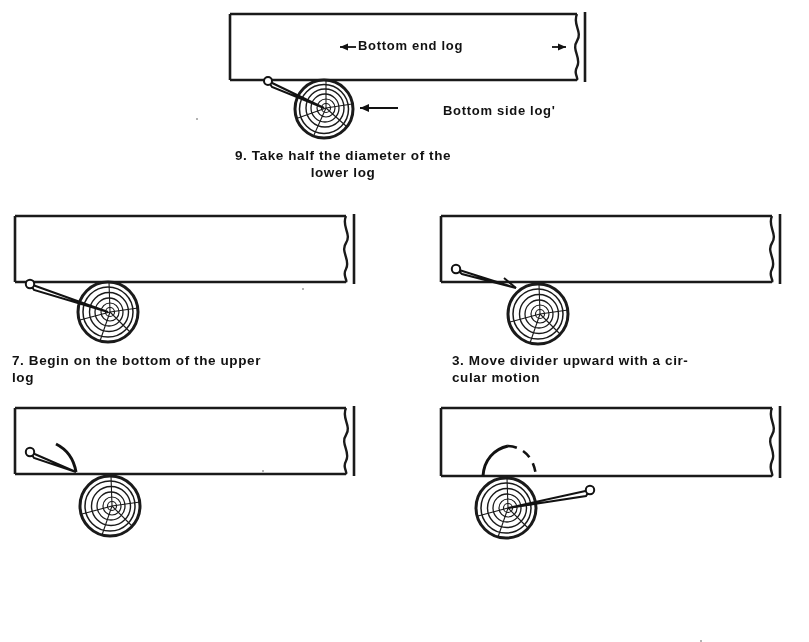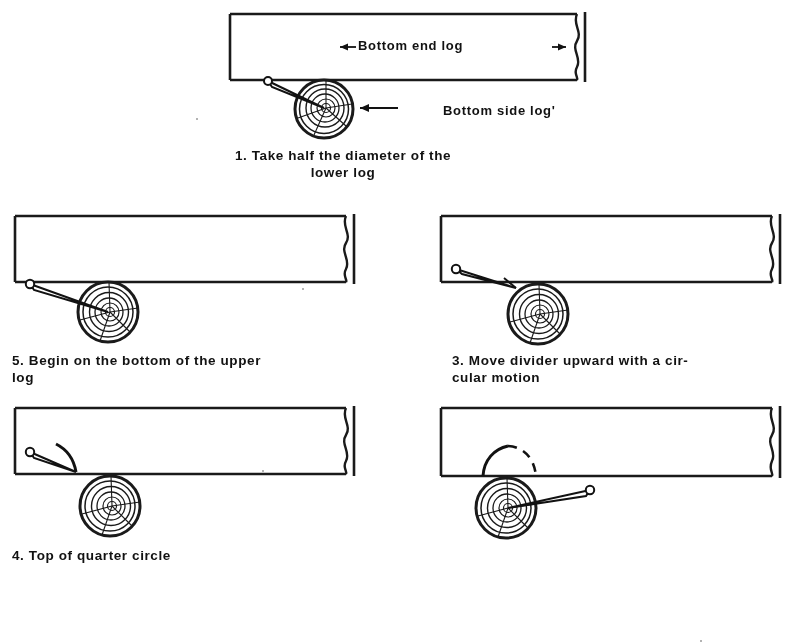--- a/index.html
+++ b/index.html
@@ -100,21 +100,21 @@
 
       <g>
         <path d="M170,100 L132,100" stroke="#121212" stroke-width="1.8" fill="none"></path>
         <path d="M132,100 L141,96 L141,104 Z" fill="#121212"></path>
       </g>
     </svg>
     <div class="lbl" style="left:130px; top:30px;">Bottom end log</div>
     <div class="lbl" style="left:175px; top:95px;margin-left:40px;">Bottom side log'</div>
   </div>
 
-  <div class="caption center" style="left:198px; top:147px; width:290px;">1. Take half the diameter of the
+  <div class="caption center" style="left:198px; top:147px; width:290px;">9. Take half the diameter of the
 lower log</div>
 
   <div class="panel" style="left:12px; top:212px; width:370px; height:140px;">
     <svg width="370" height="140" viewBox="0 0 370 140">
       <g>
         <path d="M3,4 L334,4" stroke="#1a1a1a" stroke-width="2.6" fill="none"></path>
         <path d="M3,70 L334,70" stroke="#1a1a1a" stroke-width="2.6" fill="none"></path>
         <path d="M3,4 L3,70" stroke="#1a1a1a" stroke-width="2.6" fill="none"></path>
         <path d="M334,4 C329,14 340,22 334,31 C328,40 339,48 334,57 C330,64 336,68 334,70" stroke="#1a1a1a" stroke-width="2.4" fill="none"></path>
         <path d="M342,2 L342,72" stroke="#1a1a1a" stroke-width="2.6" fill="none"></path>
@@ -134,21 +134,21 @@
         <path d="M98,100 L68,108" stroke="#1a1a1a" stroke-width="1.1"></path>
       </g>
 
       <g>
         <path d="M18,72 L96,100 L22,78 Z" fill="#ffffff" stroke="#121212" stroke-width="2"></path>
         <circle cx="18" cy="72" r="4.2" fill="#ffffff" stroke="#121212" stroke-width="2"></circle>
       </g>
     </svg>
   </div>
 
-  <div class="caption" style="left:12px; top:352px; width:360px;">5. Begin on the bottom of the upper
+  <div class="caption" style="left:12px; top:352px; width:360px;">7. Begin on the bottom of the upper
 log</div>
 
   <div class="panel" style="left:438px; top:212px; width:370px; height:140px;">
     <svg width="370" height="140" viewBox="0 0 370 140">
       <g>
         <path d="M3,4 L334,4" stroke="#1a1a1a" stroke-width="2.6" fill="none"></path>
         <path d="M3,70 L334,70" stroke="#1a1a1a" stroke-width="2.6" fill="none"></path>
         <path d="M3,4 L3,70" stroke="#1a1a1a" stroke-width="2.6" fill="none"></path>
         <path d="M334,4 C329,14 340,22 334,31 C328,40 339,48 334,57 C330,64 336,68 334,70" stroke="#1a1a1a" stroke-width="2.4" fill="none"></path>
         <path d="M342,2 L342,72" stroke="#1a1a1a" stroke-width="2.6" fill="none"></path>
@@ -206,21 +206,20 @@
       <g>
         <path d="M18,48 L64,68 L22,54 Z" fill="#ffffff" stroke="#121212" stroke-width="2"></path>
         <circle cx="18" cy="48" r="4.2" fill="#ffffff" stroke="#121212" stroke-width="2"></circle>
       </g>
       <g>
         <path d="M64,68 C62,56 56,46 44,40" stroke="#121212" stroke-width="3" fill="none"></path>
       </g>
     </svg>
   </div>
 
-  <div class="caption" style="left:12px; top:547px; width:360px;">4. Top of quarter circle</div>
 
   <div class="panel" style="left:438px; top:404px; width:370px; height:145px;">
     <svg width="370" height="145" viewBox="0 0 370 145">
       <g>
         <path d="M3,4 L334,4" stroke="#1a1a1a" stroke-width="2.6" fill="none"></path>
         <path d="M3,72 L334,72" stroke="#1a1a1a" stroke-width="2.6" fill="none"></path>
         <path d="M3,4 L3,72" stroke="#1a1a1a" stroke-width="2.6" fill="none"></path>
         <path d="M334,4 C329,14 340,22 334,31 C328,40 339,48 334,57 C330,66 336,70 334,72" stroke="#1a1a1a" stroke-width="2.4" fill="none"></path>
         <path d="M342,2 L342,74" stroke="#1a1a1a" stroke-width="2.6" fill="none"></path>
       </g>

